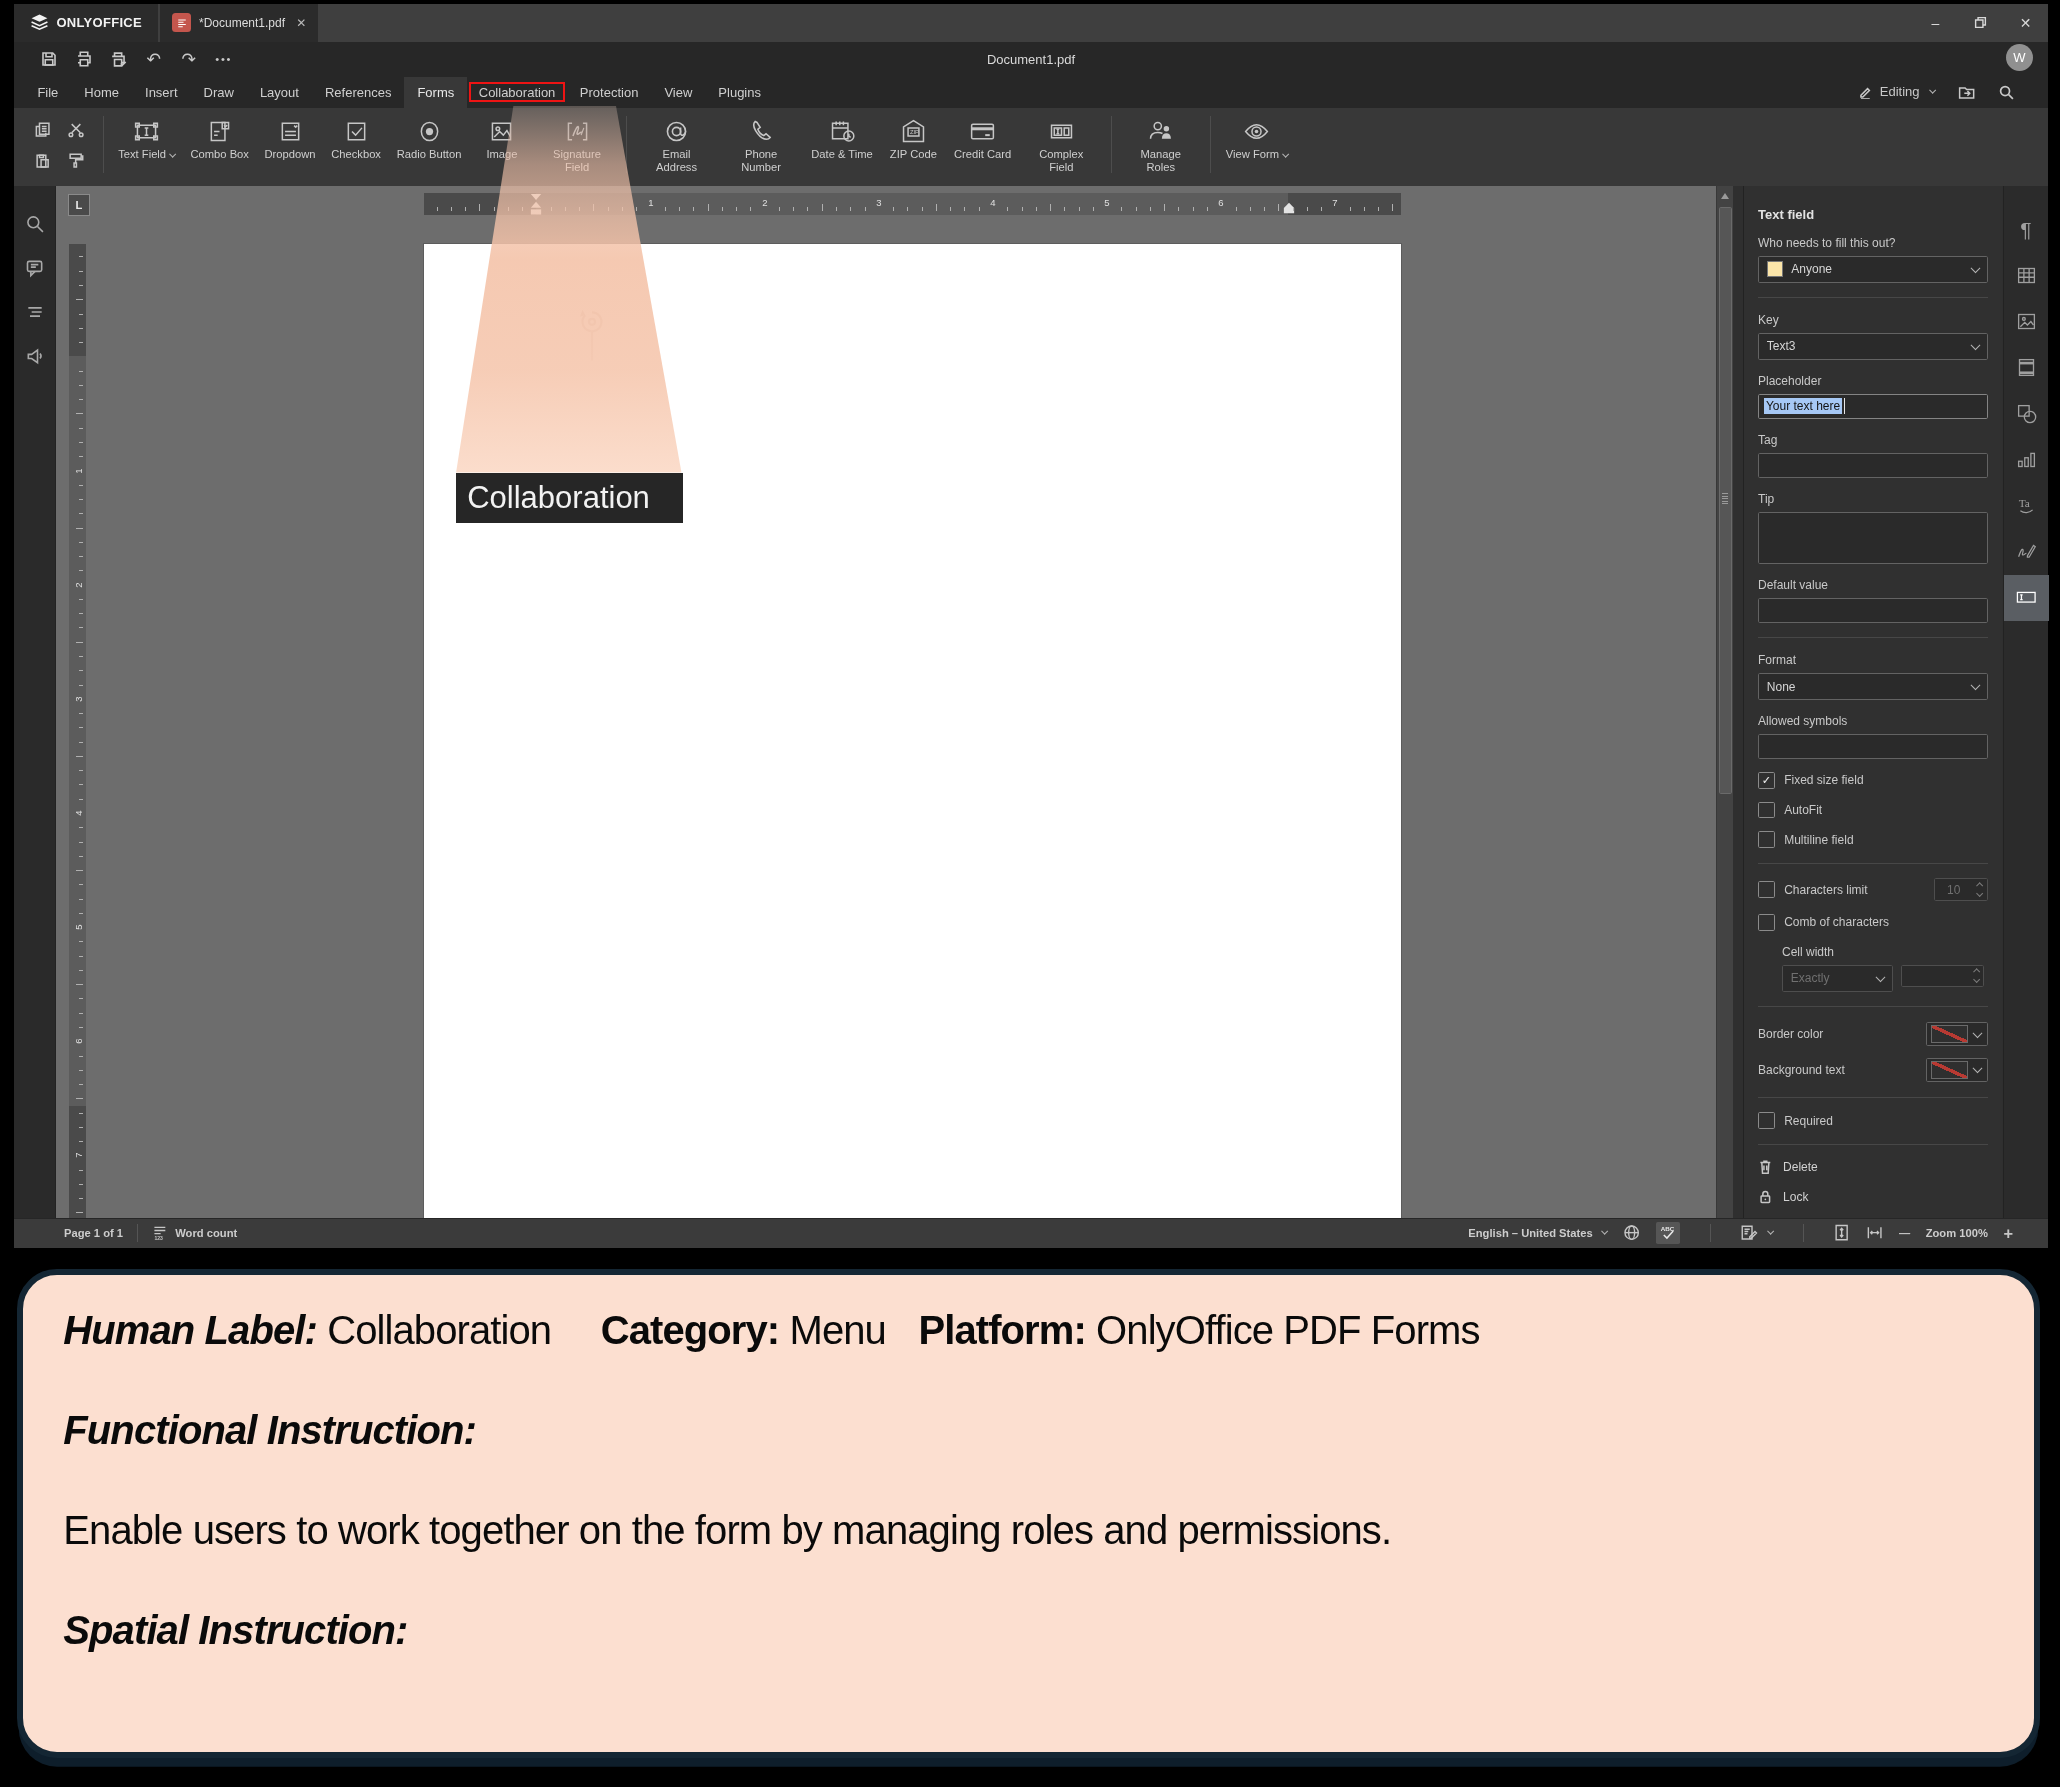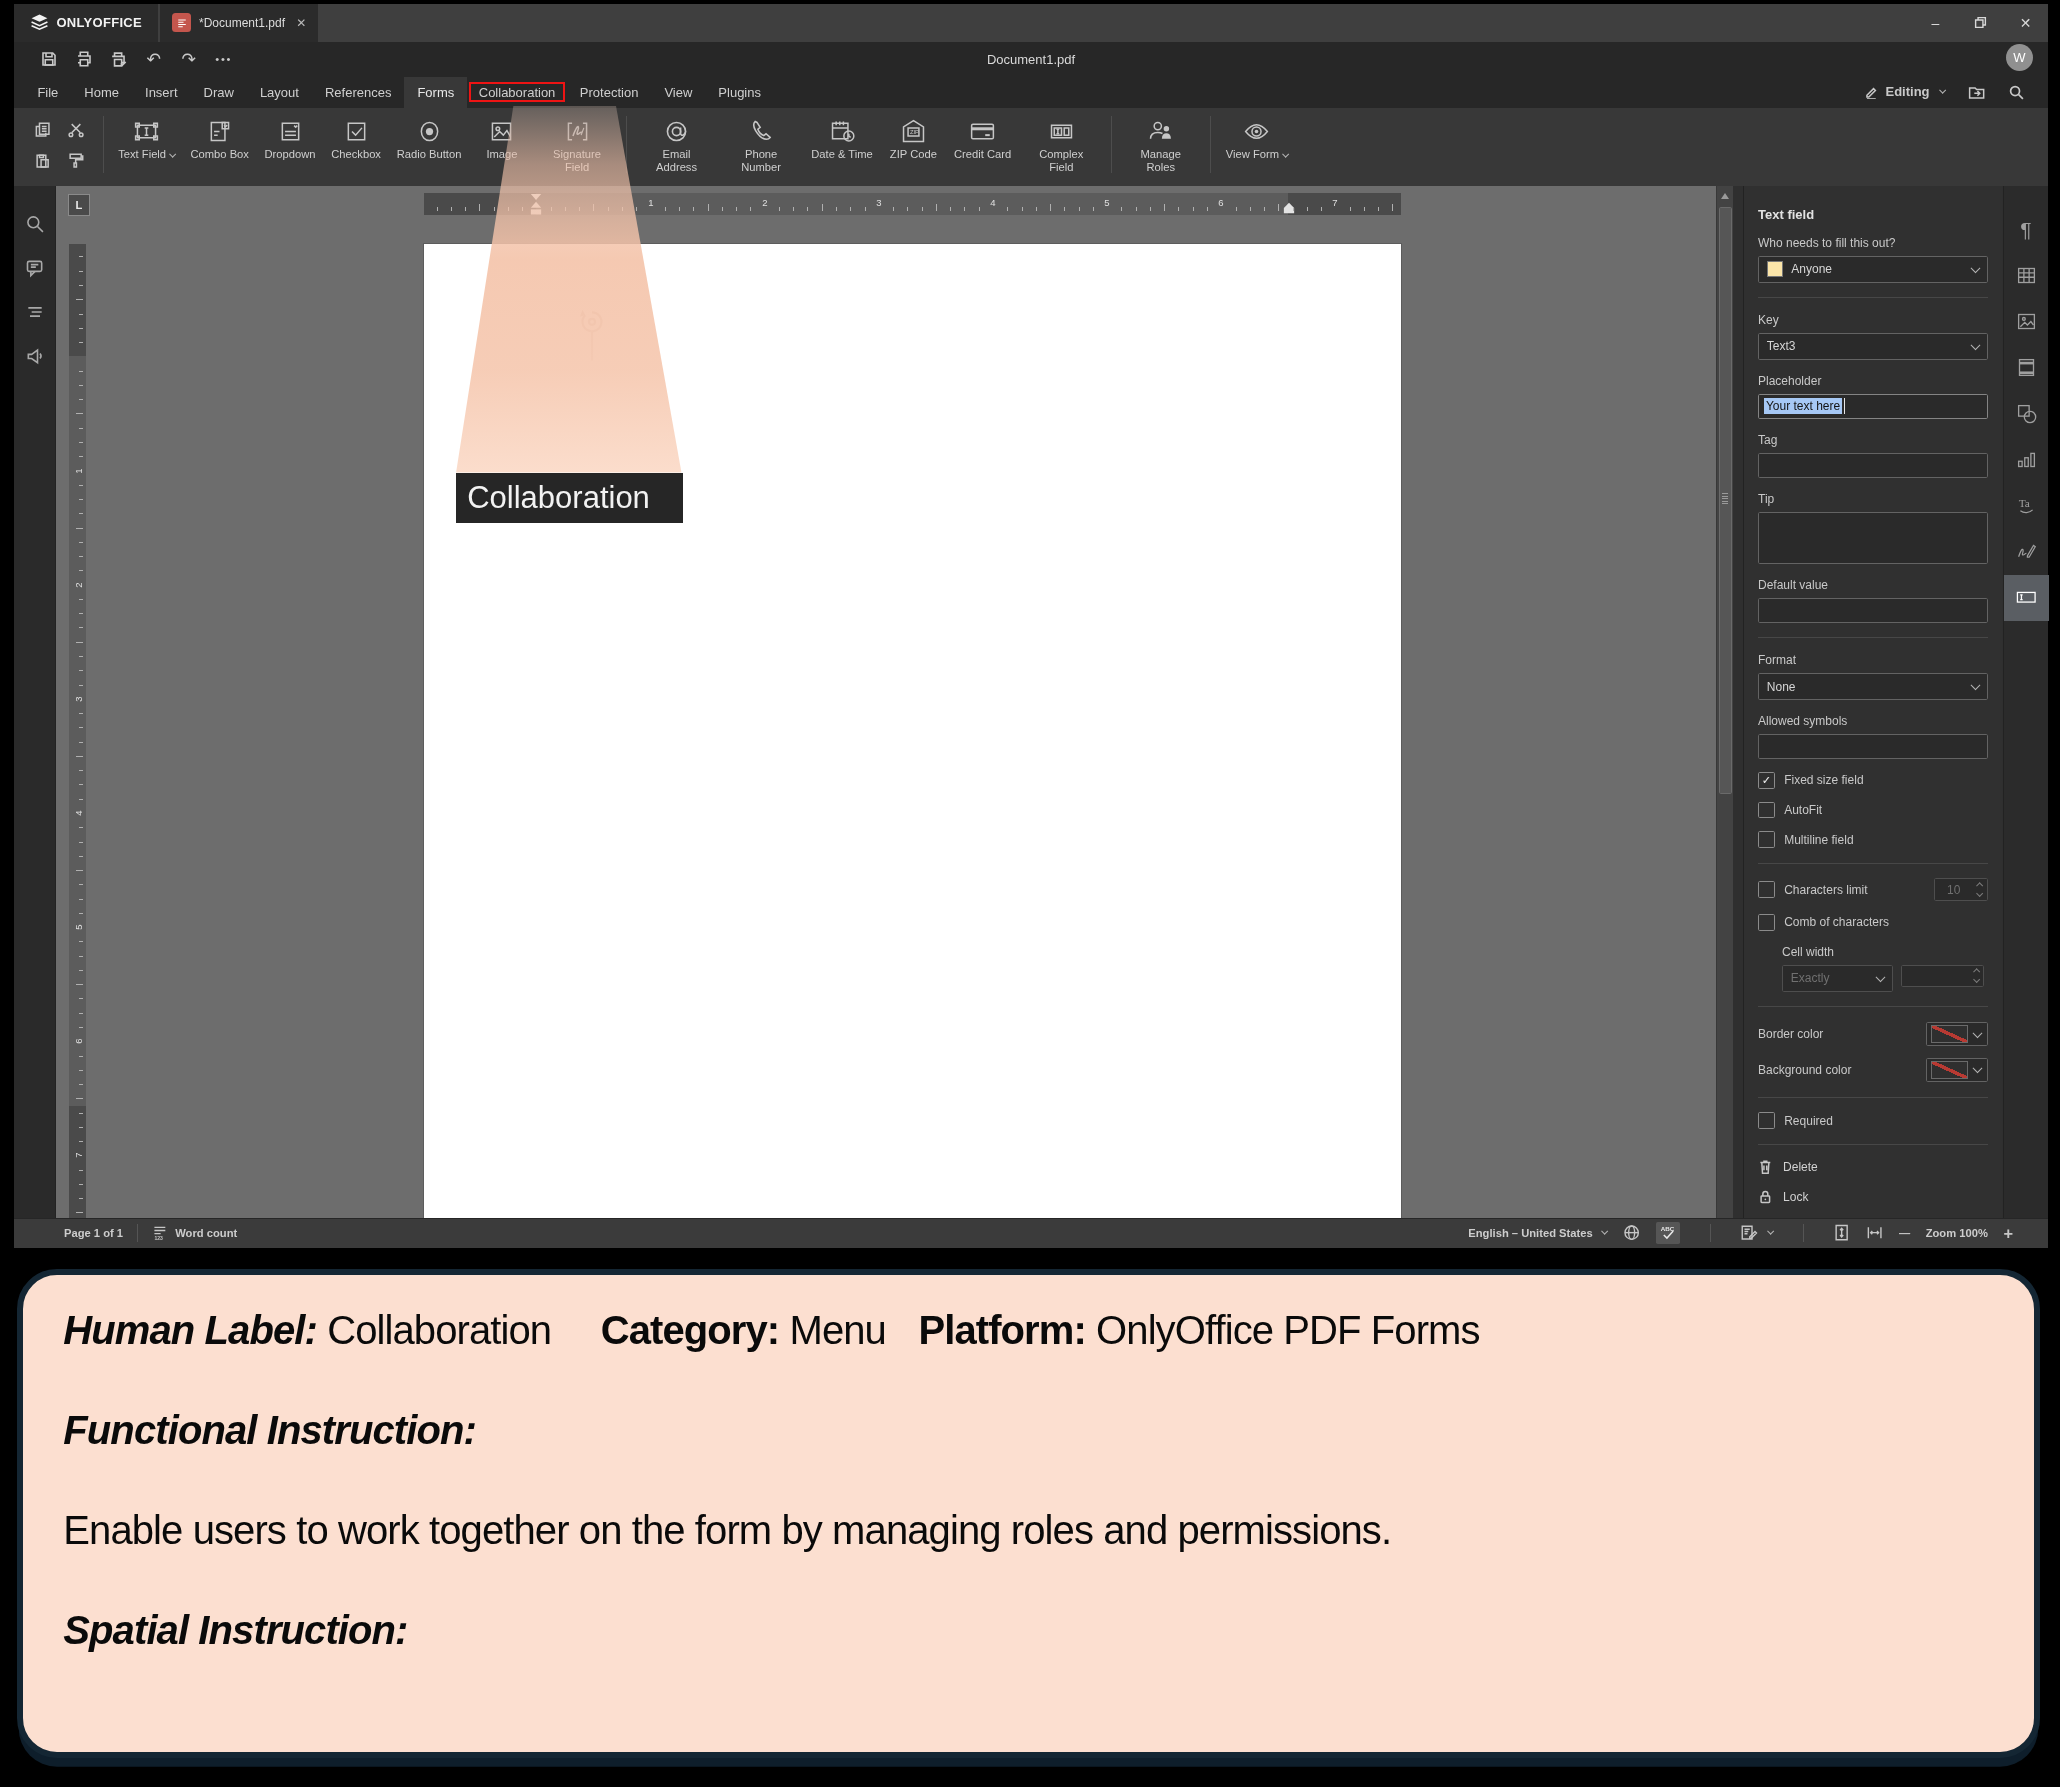--- a/index.html
+++ b/index.html
@@ -19,21 +19,21 @@
   .qarow{position:absolute;left:0;top:38px;width:2034px;height:35px;background:#272727;display:flex;align-items:center;padding-left:17.3px;box-sizing:border-box;}
   .qa-btn{width:35px;height:28px;display:flex;align-items:center;justify-content:center;color:#c9c9c9;font-size:17.3px;}
   .doc-title{position:absolute;left:50%;transform:translateX(-50%);color:#d9d9d9;font-size:13px;}
   .avatar{position:absolute;left:1992px;top:40px;width:27px;height:27px;border-radius:50%;background:#909090;color:#fff;display:flex;align-items:center;justify-content:center;font-size:13px;}
 
   
   .menubar{position:absolute;left:0;top:73px;width:2034px;height:31px;background:#272727;display:flex;align-items:center;padding-left:10.4px;box-sizing:border-box;color:#cfcfcf;font-size:13px;}
   .menu-item{padding:0 13px;height:31px;display:flex;align-items:center;}
   .menu-item.active{background:#383838;color:#e9e9e9;}
   .menu-item.hl{border:2.6px solid #ee1414;padding:0.9px 7.8px;height:auto;margin:0 1.7px;}
-  .menubar-right{margin-left:auto;display:flex;align-items:center;gap:22.5px;padding-right:24px;color:#c9c9c9;font-weight:bold;}
+  .menubar-right{margin-left:auto;display:flex;align-items:center;gap:22.5px;padding-right:34px;color:#c9c9c9;}
   .edit-mode{display:flex;align-items:center;gap:7px;font-size:13px;}
 
   
   .formsbar{position:absolute;left:0;top:104px;width:2034px;height:78px;background:#383838;display:flex;align-items:flex-start;padding:7px 0 0 12px;box-sizing:border-box;}
   .clipgrid{display:grid;grid-template-columns:33px 33px;grid-template-rows:31px 31px;margin-right:3.5px;}
   .cbtn{display:flex;align-items:center;justify-content:center;}
   .fsep{width:0.9px;height:57px;background:#4d4d4d;margin:1.7px 7px 0 7px;}
   .fbtn{display:flex;flex-direction:column;align-items:center;padding:0 7.8px;min-width:50px;}
   .fbtn .ic{height:33px;display:flex;align-items:center;justify-content:center;}
   .flabel{max-width:69px;text-align:center;font-size:11.2px;line-height:13px;color:#cfcfcf;margin-top:0.9px;}
@@ -713,21 +713,21 @@
     <div class="pdiv"></div>
 
     <div class="colorrow">
       <span>Border color</span>
       <div class="color-dd">
         <span class="swatch-none"></span>
         <span class="chev"></span>
       </div>
     </div>
     <div class="colorrow">
-      <span>Background color</span>
+      <span>Background text</span>
       <div class="color-dd">
         <span class="swatch-none"></span>
         <span class="chev"></span>
       </div>
     </div>
     <div class="pdiv"></div>
 
     <div class="chk-row" style="margin-top:0">
       <span class="chk"></span>
       <span>Required</span>

